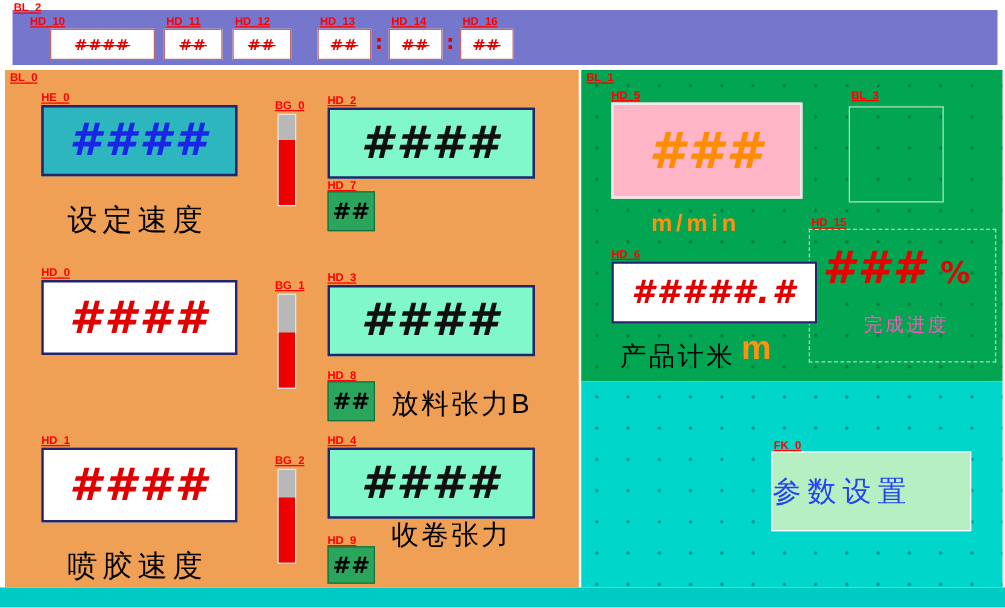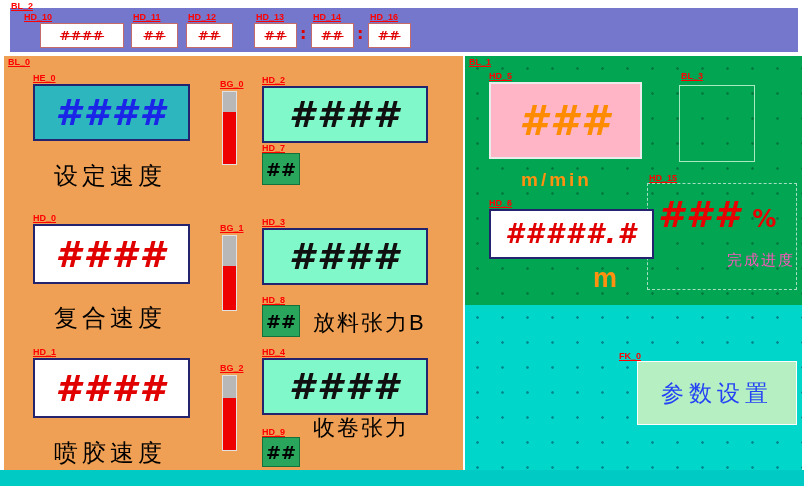--- a/index.html
+++ b/index.html
@@ -40,27 +40,27 @@
   .sub-box { position:absolute; background:#2aa55c; border:1px solid #15713c; display:flex; align-items:center; justify-content:center; z-index:2; }
   .sub-val { color:#000000; font:bold 18px "DejaVu Sans", sans-serif; }
 
   .gauge { position:absolute; width:15px; background:#b8b8b8; border:1px solid #e2e2e2; z-index:2; }
   .gauge-fill { position:absolute; left:0; right:0; bottom:0; background:#ee0000; }
 
   .unit-orange { position:absolute; color:#ff9010; font-weight:bold; z-index:2; white-space:nowrap; }
   .progress-row { position:absolute; left:658px; top:194px; display:flex; align-items:baseline; z-index:2; }
   .progress-val { color:#e80000; font:bold italic 36px "DejaVu Sans", sans-serif; letter-spacing:3px; }
   .progress-unit { color:#e80000; font:bold 24px "DejaVu Sans", sans-serif; margin-left:10px; }
-  .progress-cap { position:absolute; left:691px; top:251px; color:#ff55bb; font-size:15px; letter-spacing:2px; z-index:2; white-space:nowrap;margin-left:36px; }
+  .progress-cap { position:absolute; left:691px; top:251px; color:#ff55bb; font-size:15px; letter-spacing:2px; z-index:2; white-space:nowrap; }
 
   .spare-box { position:absolute; border:1px solid rgba(225,255,230,0.75); z-index:2; }
   .dash-box  { position:absolute; border:1px dashed rgba(255,255,255,0.65); z-index:1; }
 
   .btn { position:absolute; left:617px; top:361px; width:160px; height:64px; background:#b6f0c2; border:1px solid #ffffff;
-         display:flex; align-items:center; justify-content:center; z-index:2; cursor:pointer;margin-left:20px; }
+         display:flex; align-items:center; justify-content:flex-start; z-index:2; cursor:pointer; }
   .btn-text { color:#2342f5; font-size:23px; letter-spacing:5px; white-space:nowrap; }
 </style>
 </head>
 <body>
 
 <div class="screen">
 
   <div class="strip"></div>
 
   <div class="topbar"></div>
@@ -101,21 +101,20 @@
   <span class="elabel" style="left:33px;top:74px">HE_0</span>
   <div class="disp bg-teal" style="left:33px;top:84px;width:157px;height:57px">
     <span class="val-lg c-blue">####</span>
   </div>
   <div class="caption" style="left:54px;top:160px">设定速度</div>
 
   <span class="elabel" style="left:33px;top:214px">HD_0</span>
   <div class="disp bg-white" style="left:33px;top:224px;width:157px;height:60px">
     <span class="val-lg c-red">####</span>
   </div>
-  <div class="caption" style="left:54px;top:302px">复合速度</div>
 
   <span class="elabel" style="left:33px;top:348px">HD_1</span>
   <div class="disp bg-white" style="left:33px;top:358px;width:157px;height:60px">
     <span class="val-lg c-red">####</span>
   </div>
   <div class="caption" style="left:54px;top:437px">喷胶速度</div>
 
   <span class="elabel" style="left:220px;top:80px">BG_0</span>
   <div class="gauge" style="left:222px;top:91px;height:74px">
     <div class="gauge-fill" style="height: 72%;"></div>
@@ -175,20 +174,21 @@
   <div class="progress-row">
     <span class="progress-val">###</span>
     <span class="progress-unit">%</span>
   </div>
   <div class="progress-cap">完成进度</div>
 
   <span class="elabel" style="left:489px;top:199px">HD_6</span>
   <div class="disp bg-white" style="left:489px;top:209px;width:165px;height:50px">
     <span class="val-md c-red">#####.#</span>
   </div>
+  <div class="caption-sm" style="left:496px;top:271px;font-size:21px">产品计米</div>
   <div class="unit-orange" style="left:593px;top:263px;font-size:27px">m</div>
 
   <div class="panel-bottom"></div>
   <span class="elabel" style="left:619px;top:352px">FK_0</span>
   <div class="btn">
     <span class="btn-text">参数设置</span>
   </div>
 
 </div>
 

